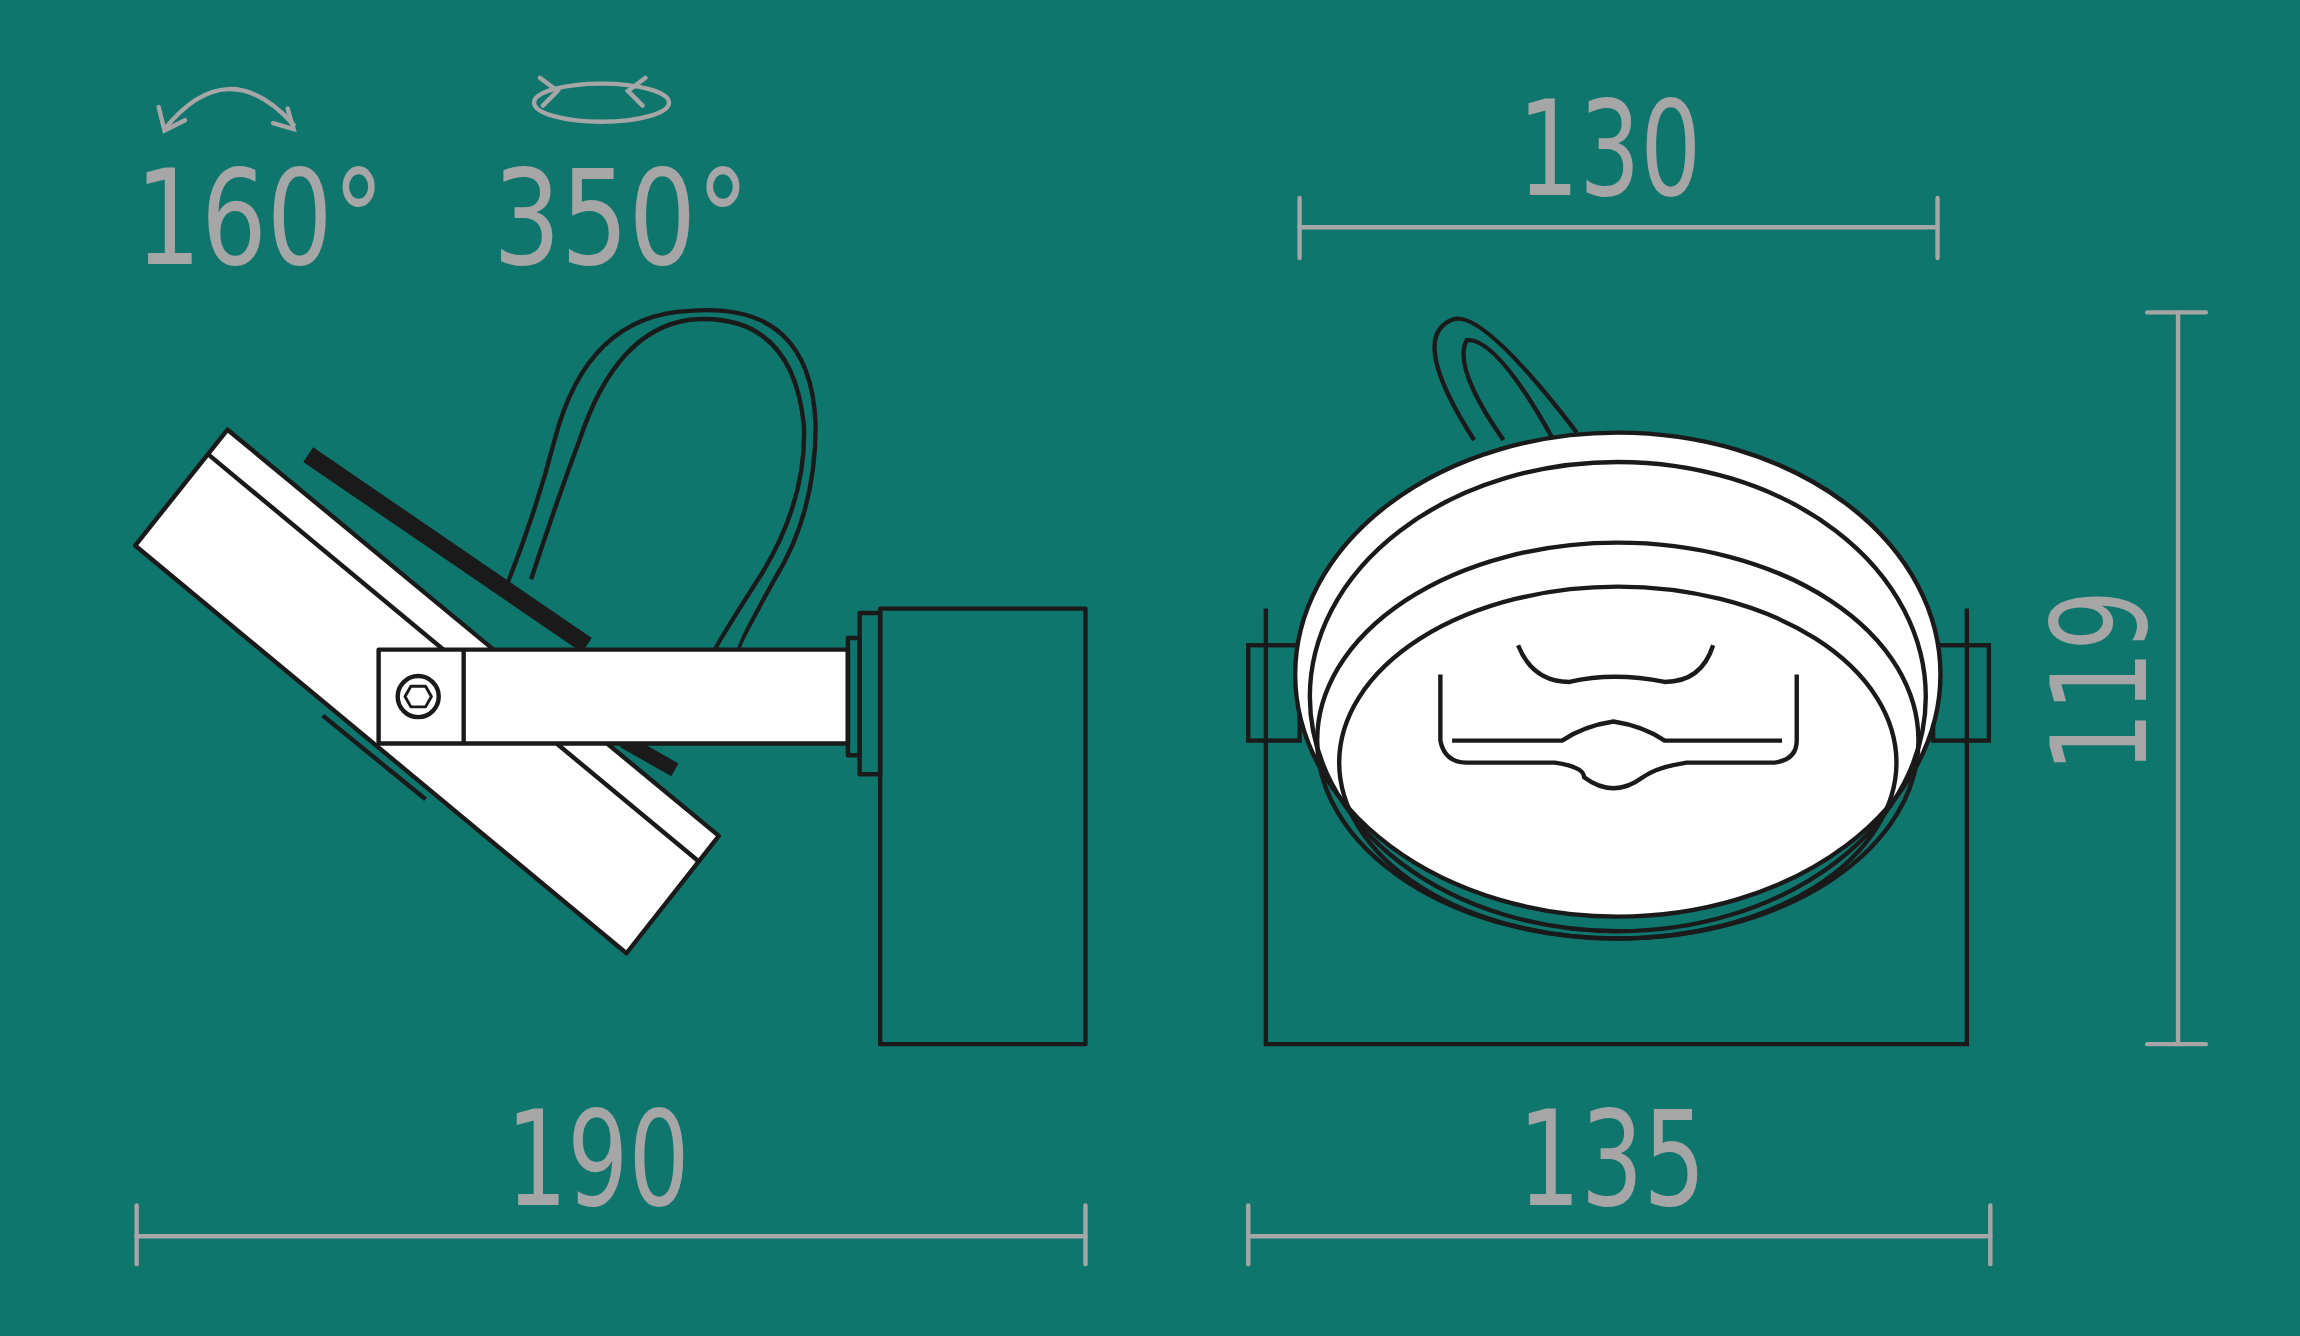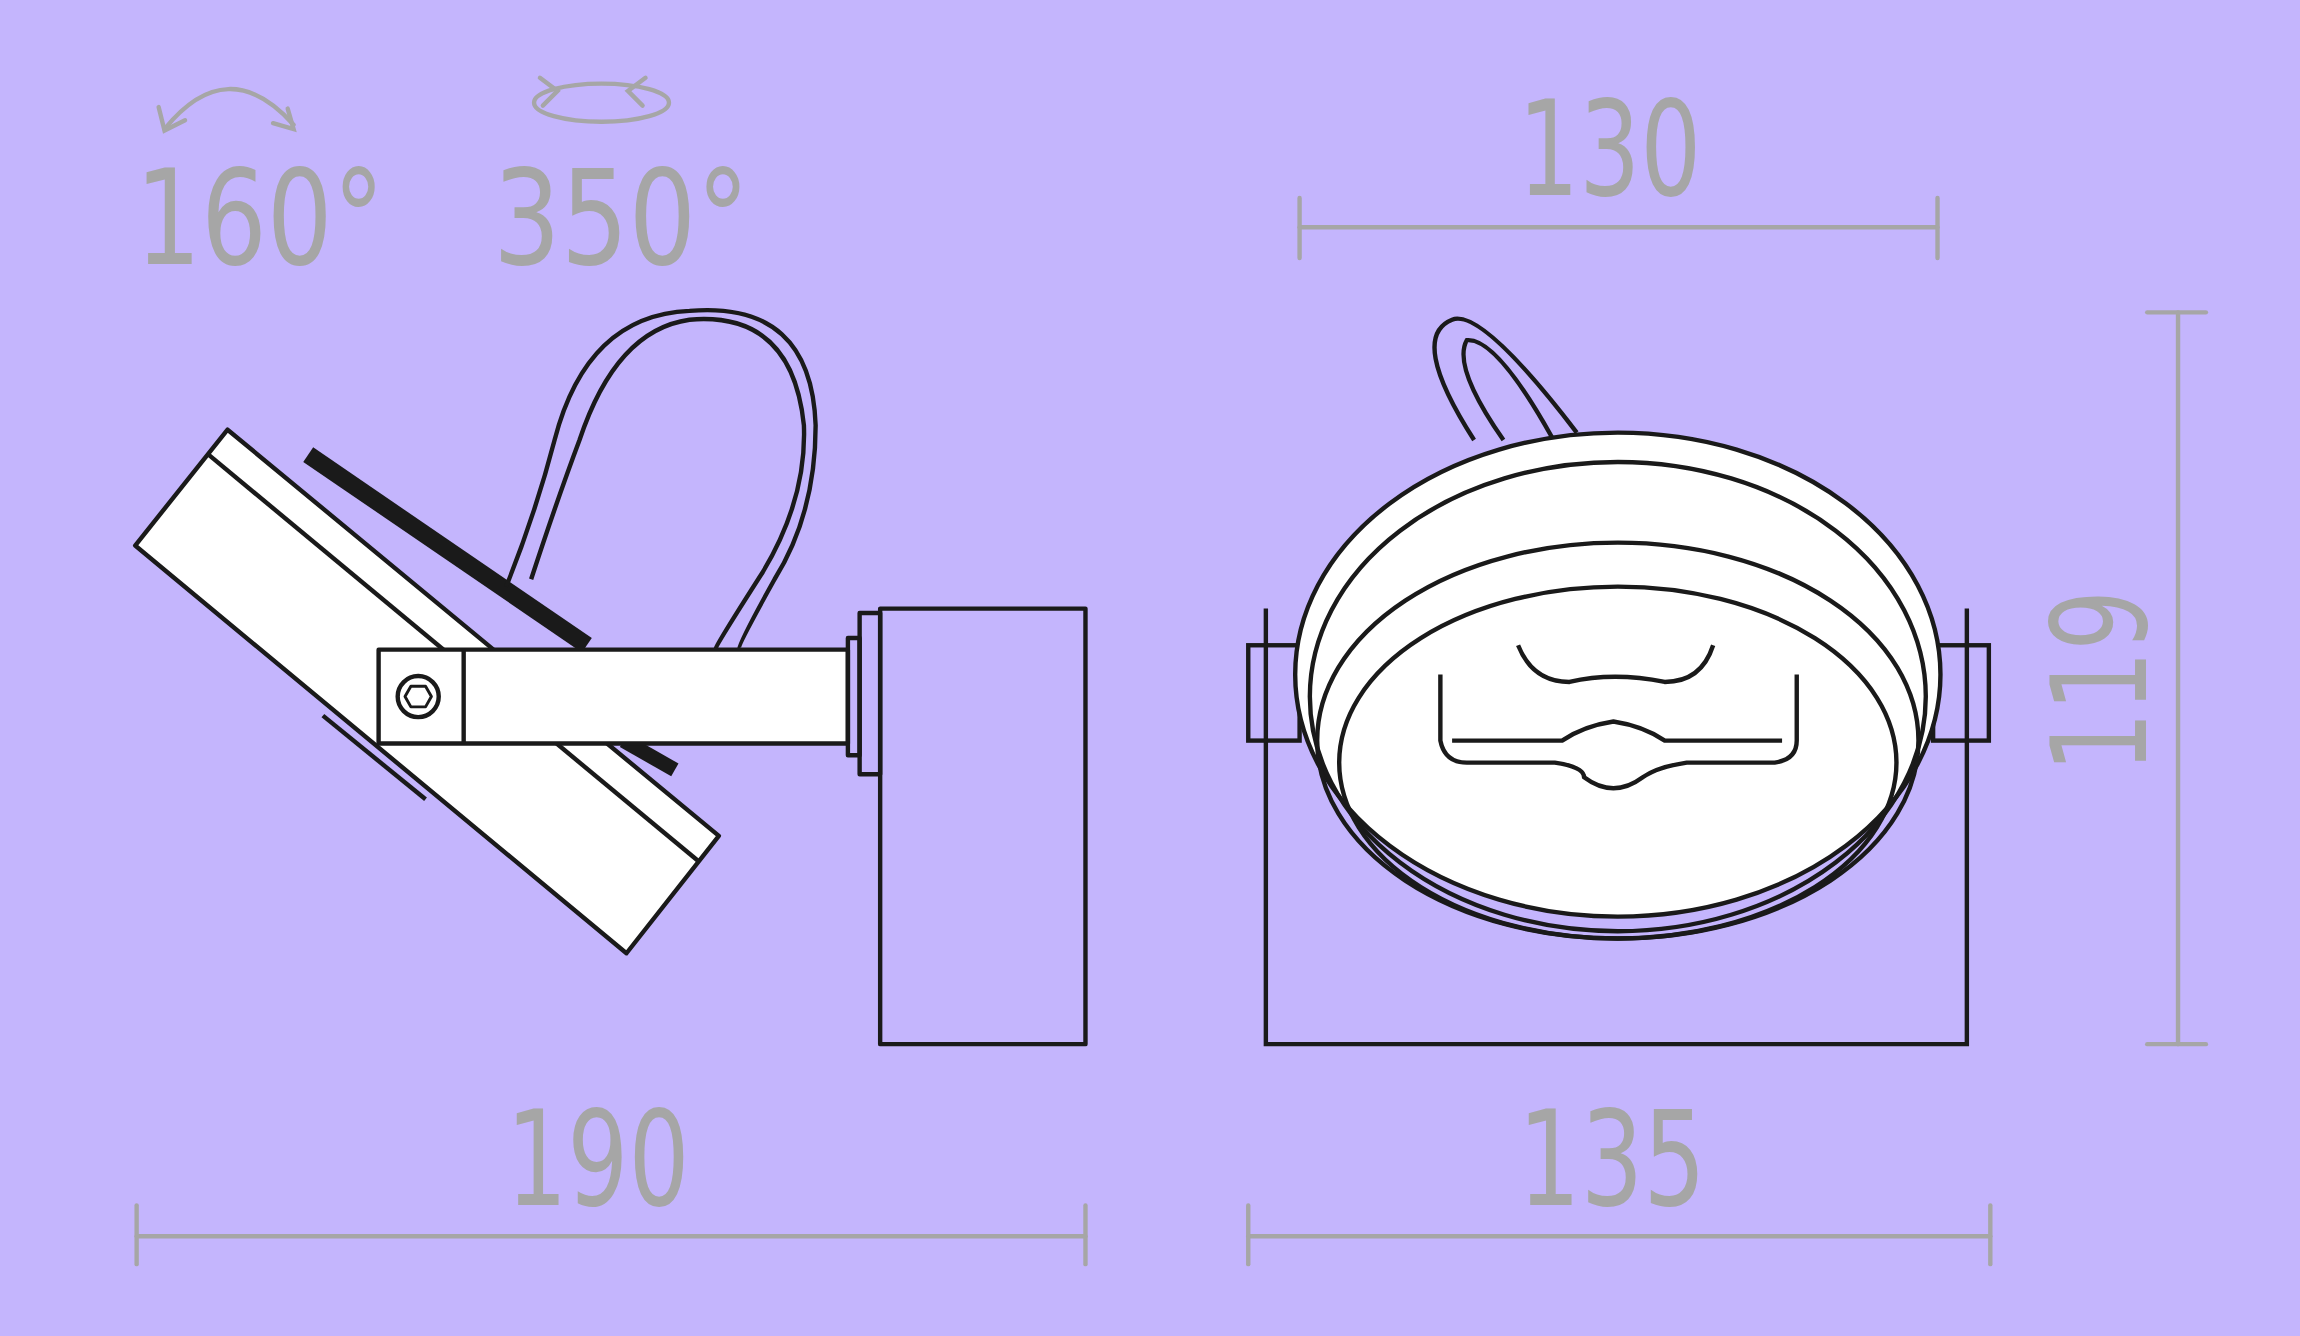--- a/index.html
+++ b/index.html
@@ -1,16 +1,16 @@
 <!DOCTYPE html>
 <html><head>
 <meta charset="utf-8">
 <style>
   html,body{margin:0;padding:0;background:#ffffff;}
-  #canvas{position:relative;width:2300px;height:1336px;overflow:hidden;background:#c4b5fd;}
+  #canvas{position:relative;width:2300px;height:1336px;overflow:hidden;background:#0f766e;}
   svg{position:absolute;left:0;top:0;}
   .dim-text{font-family:"DejaVu Sans Condensed","DejaVu Sans",sans-serif;fill:#a6a6a6;font-weight:300;}
 </style>
 </head>
 <body>
 
 <div id="canvas">
 <svg width="2300" height="1336" viewBox="0 0 1568 911" xmlns="http://www.w3.org/2000/svg">
   <g fill="none" stroke="#a6a6a6" stroke-width="3" stroke-linecap="round">
 

